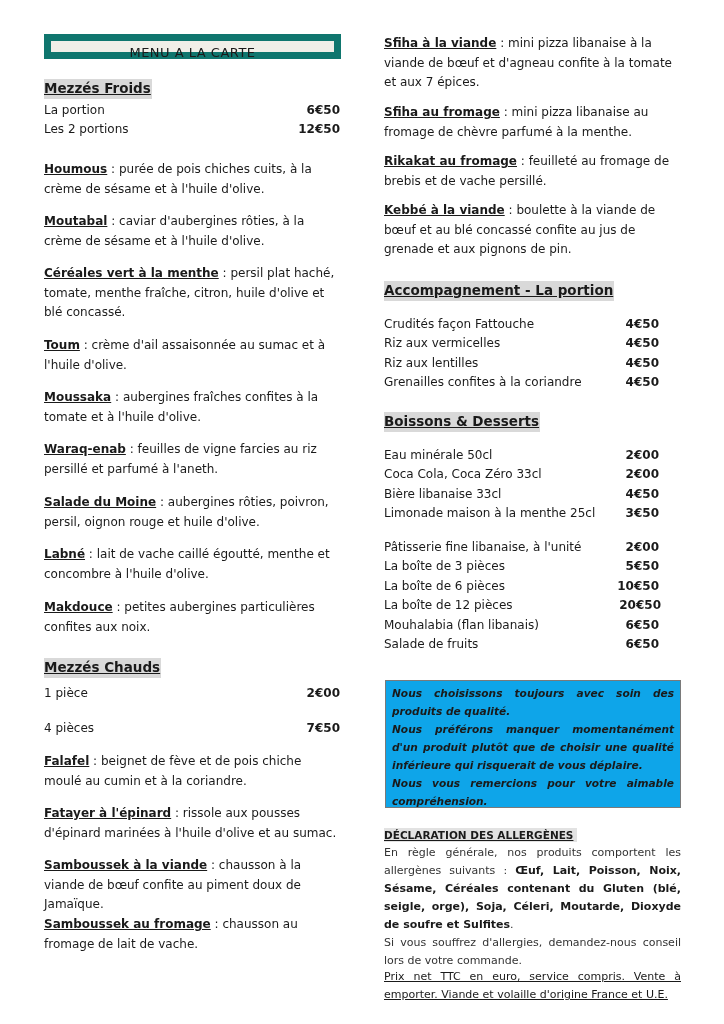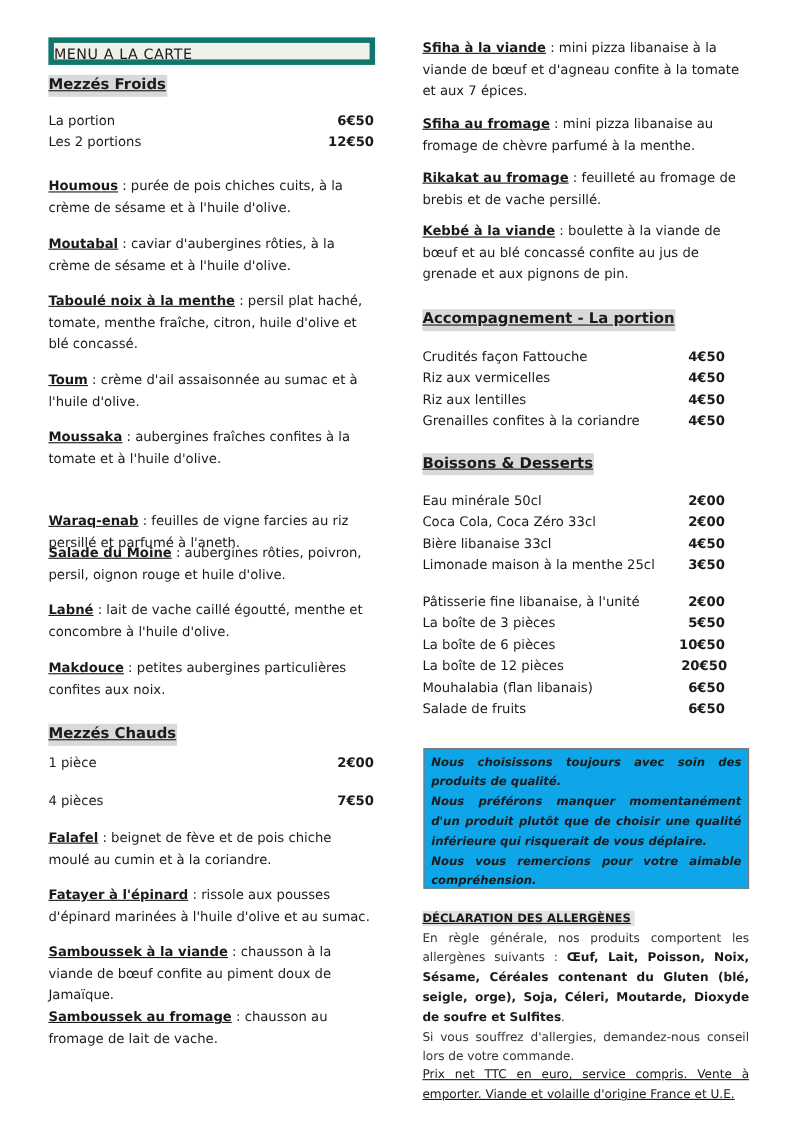--- a/index.html
+++ b/index.html
@@ -1,22 +1,22 @@
 <!DOCTYPE html>
 <html><head>
   <meta charset="utf-8">
   <style>
     * { box-sizing: border-box; margin: 0; padding: 0; }
     html, body { width: 724px; height: 1024px; background: #ffffff; overflow: hidden; }
     body { font-family: "DejaVu Sans", sans-serif; color: #1a1a1a; font-size: 12px; position: relative; }
 
     .title-box {
       position: absolute; top: 34px; left: 44px; width: 297px; height: 25px;
-      background: #f0efe8; border: 5px solid #0f766e;
-      font-size: 13px; letter-spacing: 0.5px; line-height: 23px;
+      background: #f0efe8; border: 7px solid #0f766e;
+      text-align: center; font-size: 13px; letter-spacing: 0.5px; line-height: 23px;
     }
     .section-head {
       position: absolute; display: inline-block; background: #d9d9d9;
       font-weight: bold; font-size: 13.5px; text-decoration: underline;
       padding: 1px 1px 2px 0; line-height: 17px;
     }
     .price-row { position: absolute; display: flex; justify-content: space-between; font-size: 12px; line-height: 19.5px; }
     .price-row .p { font-weight: bold; text-align: right; }
     .dish { position: absolute; font-size: 12px; line-height: 19.5px; }
     .dish .name { font-weight: bold; text-decoration: underline; }
@@ -39,47 +39,47 @@
     .footer-note {
       position: absolute; left: 384px; top: 968px; width: 297px; font-size: 11px; line-height: 18px;
       text-decoration: underline; text-align: justify;
     }
   </style>
 </head>
 <body>
 
 <div class="title-box">MENU A LA CARTE</div>
 
-<div class="section-head" style="left:44px; top:68px;">Mezzés Froids</div>
+<div class="section-head" style="left:44px; top:79px;">Mezzés Froids</div>
 
 <div class="price-row" style="left:44px; top:101px; width:296px;gap:16px;">
   <span>La portion</span>
   <span class="p">6€50</span>
 </div>
 <div class="price-row" style="left:44px; top:120px; width:296px;">
   <span>Les 2 portions</span>
   <span class="p">12€50</span>
 </div>
 
 <div class="dish" style="left:44px; top:160px; width:280px;">
   <span class="name">Houmous</span><span> : purée de pois chiches cuits, à la crème de sésame et à l'huile d'olive.</span>
 </div>
 <div class="dish" style="left:44px; top:212px; width:280px;">
   <span class="name">Moutabal</span><span> : caviar d'aubergines rôties, à la crème de sésame et à l'huile d'olive.</span>
 </div>
 <div class="dish" style="left:44px; top:264px; width:300px;">
-  <span class="name">Taboulé noix à la menthe</span><span> : persil plat haché, tomate, menthe fraîche, citron, huile d'olive et blé concassé.</span>
+  <span class="name">Céréales vert à la menthe</span><span> : persil plat haché, tomate, menthe fraîche, citron, huile d'olive et blé concassé.</span>
 </div>
 <div class="dish" style="left:44px; top:336px; width:290px;">
   <span class="name">Toum</span><span> : crème d'ail assaisonnée au sumac et à l'huile d'olive.</span>
 </div>
 <div class="dish" style="left:44px; top:388px; width:285px;">
   <span class="name">Moussaka</span><span> : aubergines fraîches confites à la tomate et à l'huile d'olive.</span>
 </div>
-<div class="dish" style="left:44px; top:464px; width:290px;">
+<div class="dish" style="left:44px; top:440px; width:290px;">
   <span class="name">Waraq-enab</span><span> : feuilles de vigne farcies au riz persillé et parfumé à l'aneth.</span>
 </div>
 <div class="dish" style="left:44px; top:493px; width:290px;">
   <span class="name">Salade du Moine</span><span> : aubergines rôties, poivron, persil, oignon rouge et huile d'olive.</span>
 </div>
 <div class="dish" style="left:44px; top:545px; width:296px;">
   <span class="name">Labné</span><span> : lait de vache caillé égoutté, menthe et concombre à l'huile d'olive.</span>
 </div>
 <div class="dish" style="left:44px; top:598px; width:285px;">
   <span class="name">Makdouce</span><span> : petites aubergines particulières confites aux noix.</span>

